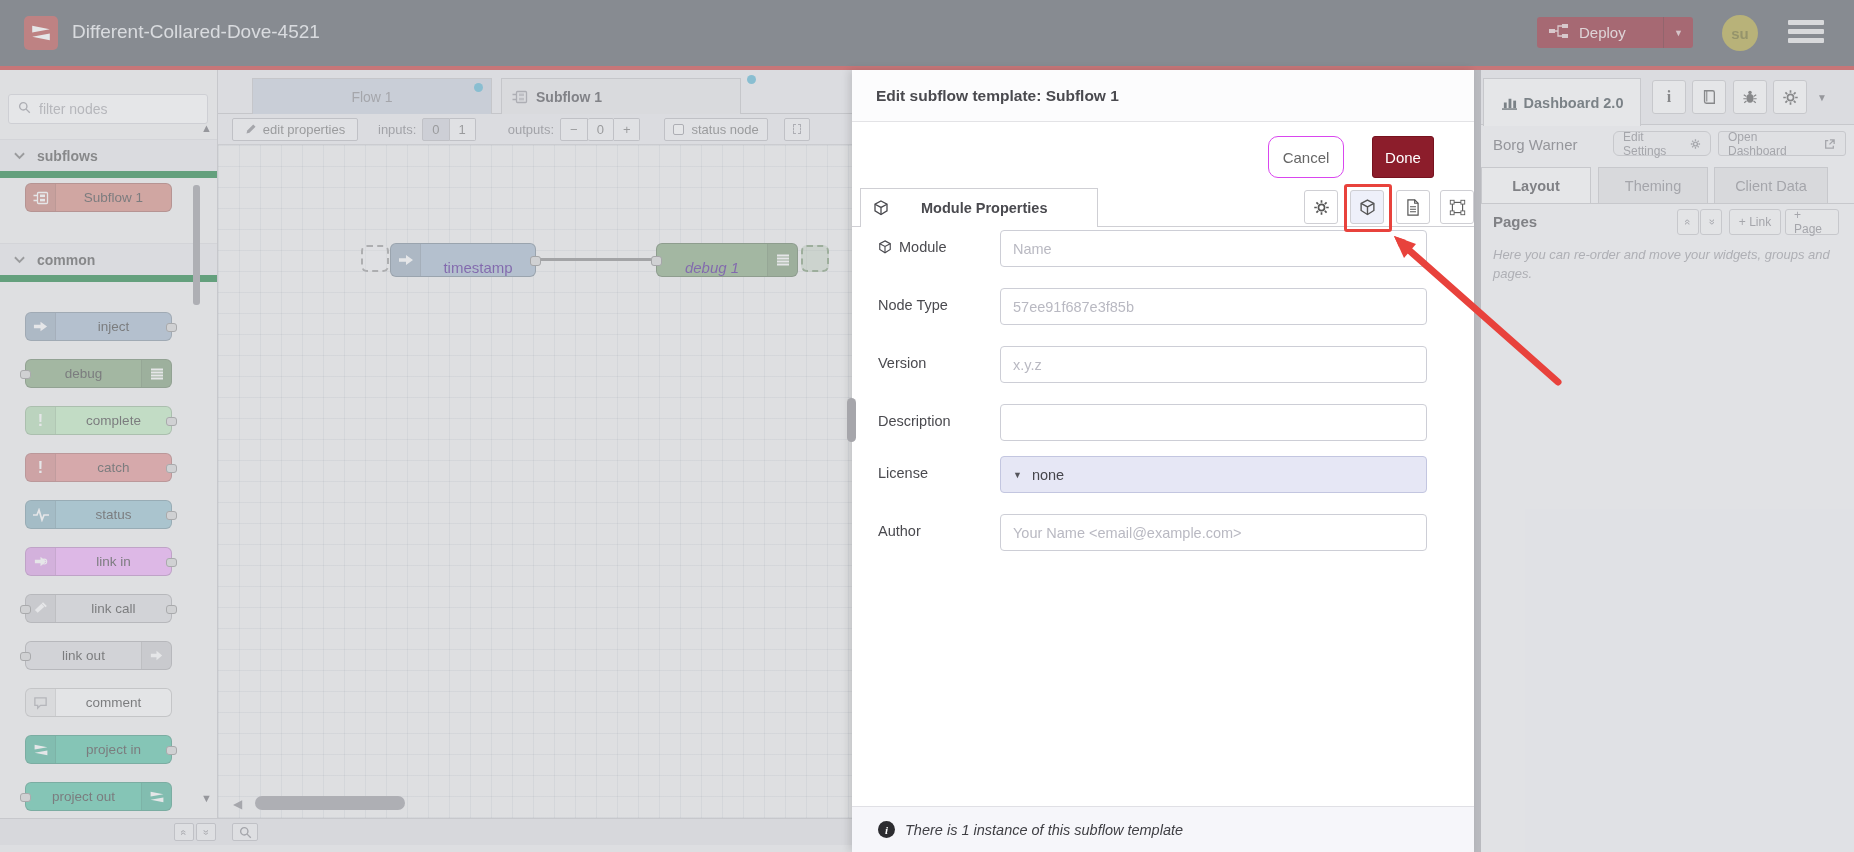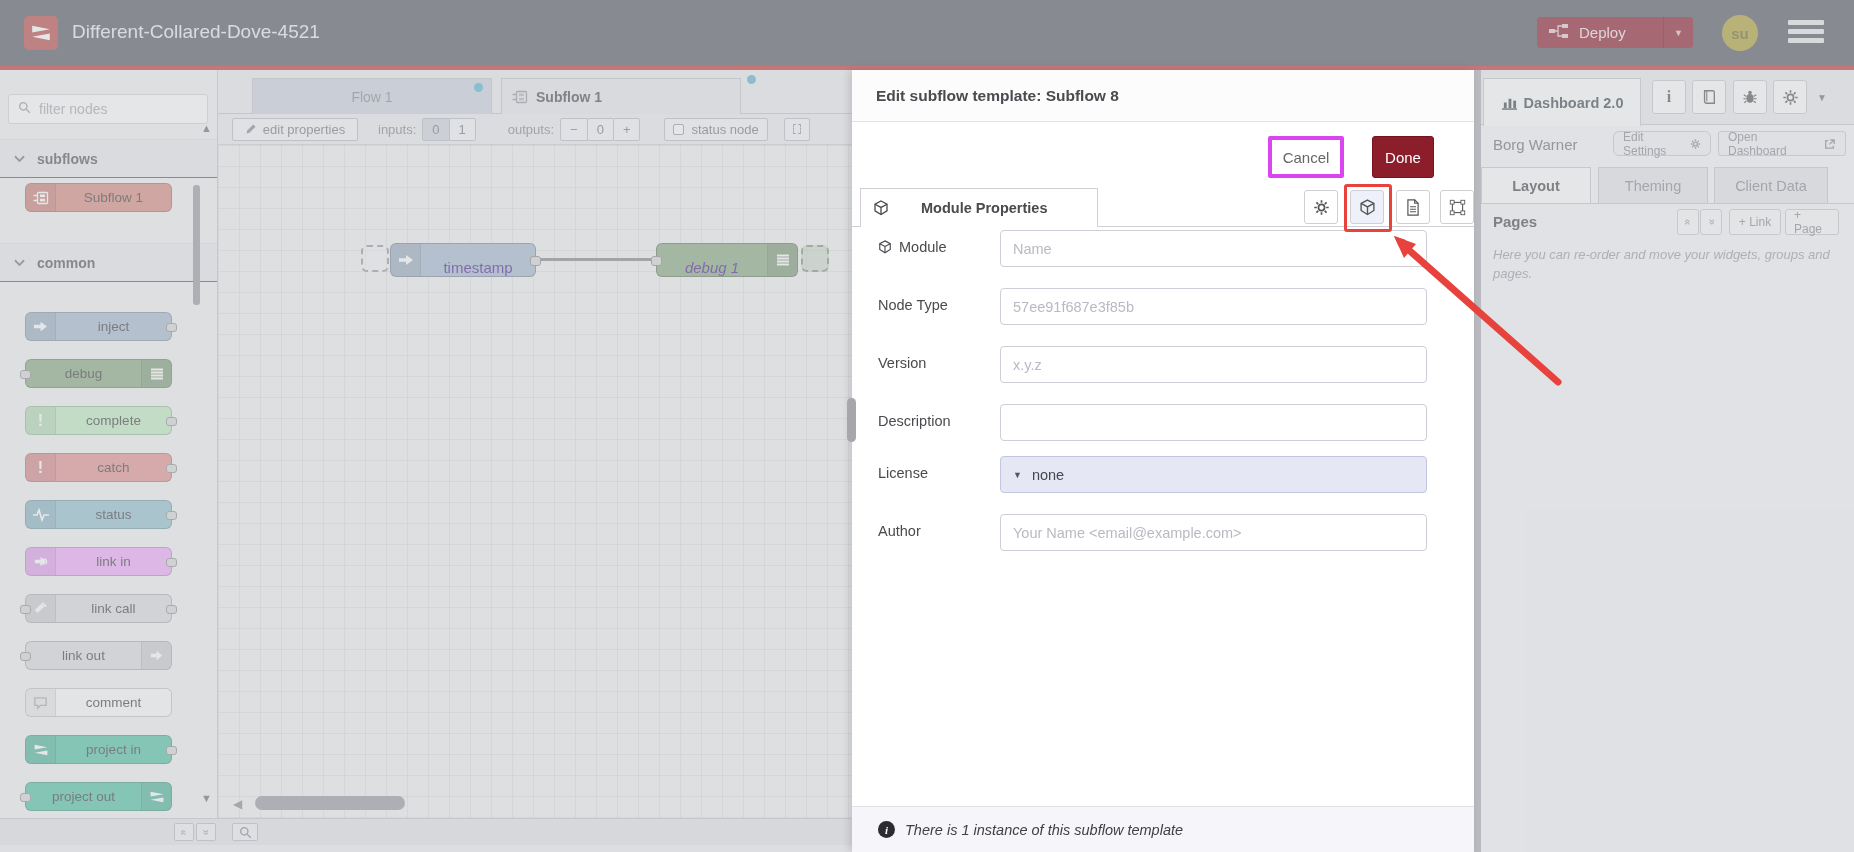--- a/index.html
+++ b/index.html
@@ -23,21 +23,21 @@
   #hamburger { left:1788px; top:20px; width:36px; }
   #hamburger div { height:5px; background:#e8e8e8; border-radius:1px; margin-bottom:4px; }
   #red-line { left:0; top:66px; width:1854px; height:4px; background:#c93434; z-index:6; }
 
   
   #palette { left:0; top:70px; width:218px; height:748px; background:#f3f3f3; border-right:1px solid #c9c9cc; }
   #filter-box { left:8px; top:24px; width:200px; height:30px; background:#fff; border:1px solid #d6d6da;
       border-radius:3px; display:flex; align-items:center; color:#a9a9ae; font-size:14px; }
   #filter-box .mag { margin:0 8px 0 9px; }
   .pal-sec { left:0; width:217px; height:39px; background:#ebebee; border-top:1px solid #dfdfe2;
-      border-bottom:1px solid #15803d; display:flex; align-items:center; color:#555; font-weight:bold; font-size:14px; }
+      border-bottom:7px solid #15803d; display:flex; align-items:center; color:#555; font-weight:bold; font-size:14px; }
   .pal-sec svg { margin:0 12px 0 14px; }
   .pnode { left:25px; width:147px; height:29px; border-radius:6px; border:1px solid rgba(0,0,0,.22);
       display:flex; align-items:center; font-size:13.5px; color:#3e3e3e; }
   .pnode .plabel { flex:1; text-align:center; }
   .picon { width:30px; height:27px; background:rgba(0,0,0,.07); display:flex; align-items:center; justify-content:center; }
   .picon.l { border-right:1px solid rgba(0,0,0,.1); border-radius:5px 0 0 5px; }
   .picon.r { border-left:1px solid rgba(0,0,0,.1); border-radius:0 5px 5px 0; }
   .pport { position:absolute; top:10px; width:11px; height:9px; background:#d9d9d9; border:1px solid #929292; border-radius:3px; }
   .pport.pr { right:-6px; } .pport.pl { left:-6px; }
   .bang { color:#fff; font-weight:bold; font-size:16px; }
@@ -84,22 +84,22 @@
 
   
   .shade { background:rgba(197,199,205,.45); z-index:40; }
 
   
   #tray { left:852px; top:70px; width:622px; height:782px; background:#fff; z-index:50;
       box-shadow:-3px 0 8px rgba(0,0,0,.12); font-size:14.5px; }
   #tray-handle { left:-5px; top:328px; width:9px; height:44px; background:#a6a6ab; border-radius:5px; }
   #tray-title { left:0; top:0; width:622px; height:52px; border-bottom:1px solid #e3e3e6; background:#fcfcfd;
       display:flex; align-items:center; font-weight:bold; font-size:15.5px; color:#4a4a4f; padding-left:24px; }
-  #cancel-btn { left:416px; top:66px; width:76px; height:42px; background:#fff; border:4px solid #d946ef;
-      border-radius:2px; display:flex; align-items:center; justify-content:center; color:#666; font-size:15px; }
+  #cancel-btn { left:416px; top:66px; width:76px; height:42px; background:#fff; border:1px solid #d946ef;
+      border-radius:10px; display:flex; align-items:center; justify-content:center; color:#666; font-size:15px; }
   #done-btn { left:520px; top:66px; width:62px; height:42px; background:#8C1D2B; border:1px solid #77121f;
       border-radius:3px; display:flex; align-items:center; justify-content:center; color:#fff; font-size:15px; }
   #dlg-tabstrip { left:0; top:156px; width:622px; height:1px; background:#cfcfd4; }
   #dlg-tab { left:8px; top:118px; width:238px; height:39px; background:#fff; border:1px solid #cfcfd4; border-bottom:none;
       display:flex; align-items:center; font-weight:bold; color:#4a4a4f; font-size:14.5px;gap:24px; }
   #dlg-tab svg { margin:0 8px 0 12px; }
   .dlg-icon-btn { top:120px; width:34px; height:34px; border:1px solid #cfcfd4; border-radius:3px; background:#fff;
       display:flex; align-items:center; justify-content:center; }
   .dlg-icon-btn.hl { background:#eef0fa; }
   .frow { left:0; width:622px; height:37px; }
@@ -469,21 +469,21 @@
     <span class="pg-btn abs" style="left:304px;width:54px;">+ Page</span>
     <div id="sb-help" class="abs">Here you can re-order and move your widgets, groups and pages.</div>
   </div>
 
   <div class="shade abs" style="left:0;top:0;width:852px;height:852px;"></div>
   <div class="shade abs" style="left:852px;top:0;width:622px;height:70px;"></div>
   <div class="shade abs" style="left:1474px;top:0;width:380px;height:852px;"></div>
 
   <div id="tray" class="abs">
     <div id="tray-handle" class="abs"></div>
-    <div id="tray-title" class="abs">Edit subflow template: Subflow 8</div>
+    <div id="tray-title" class="abs">Edit subflow template: Subflow 1</div>
     <div id="cancel-btn" class="abs">Cancel</div>
     <div id="done-btn" class="abs">Done</div>
 
     <div id="dlg-tabstrip" class="abs"></div>
     <div id="dlg-tab" class="abs">
       <svg width="16" height="16" viewBox="0 0 16 16">
           <path d="M8 1l6 3.2v6.6L8 14.6 2 10.8V4.2z" fill="none" stroke="#4a4a4f" stroke-width="1.3"></path>
           <path d="M2 4.2l6 3.2 6-3.2M8 7.4v7" stroke="#4a4a4f" fill="none" stroke-width="1.3"></path>
         </svg>
       <span>Module Properties</span>

